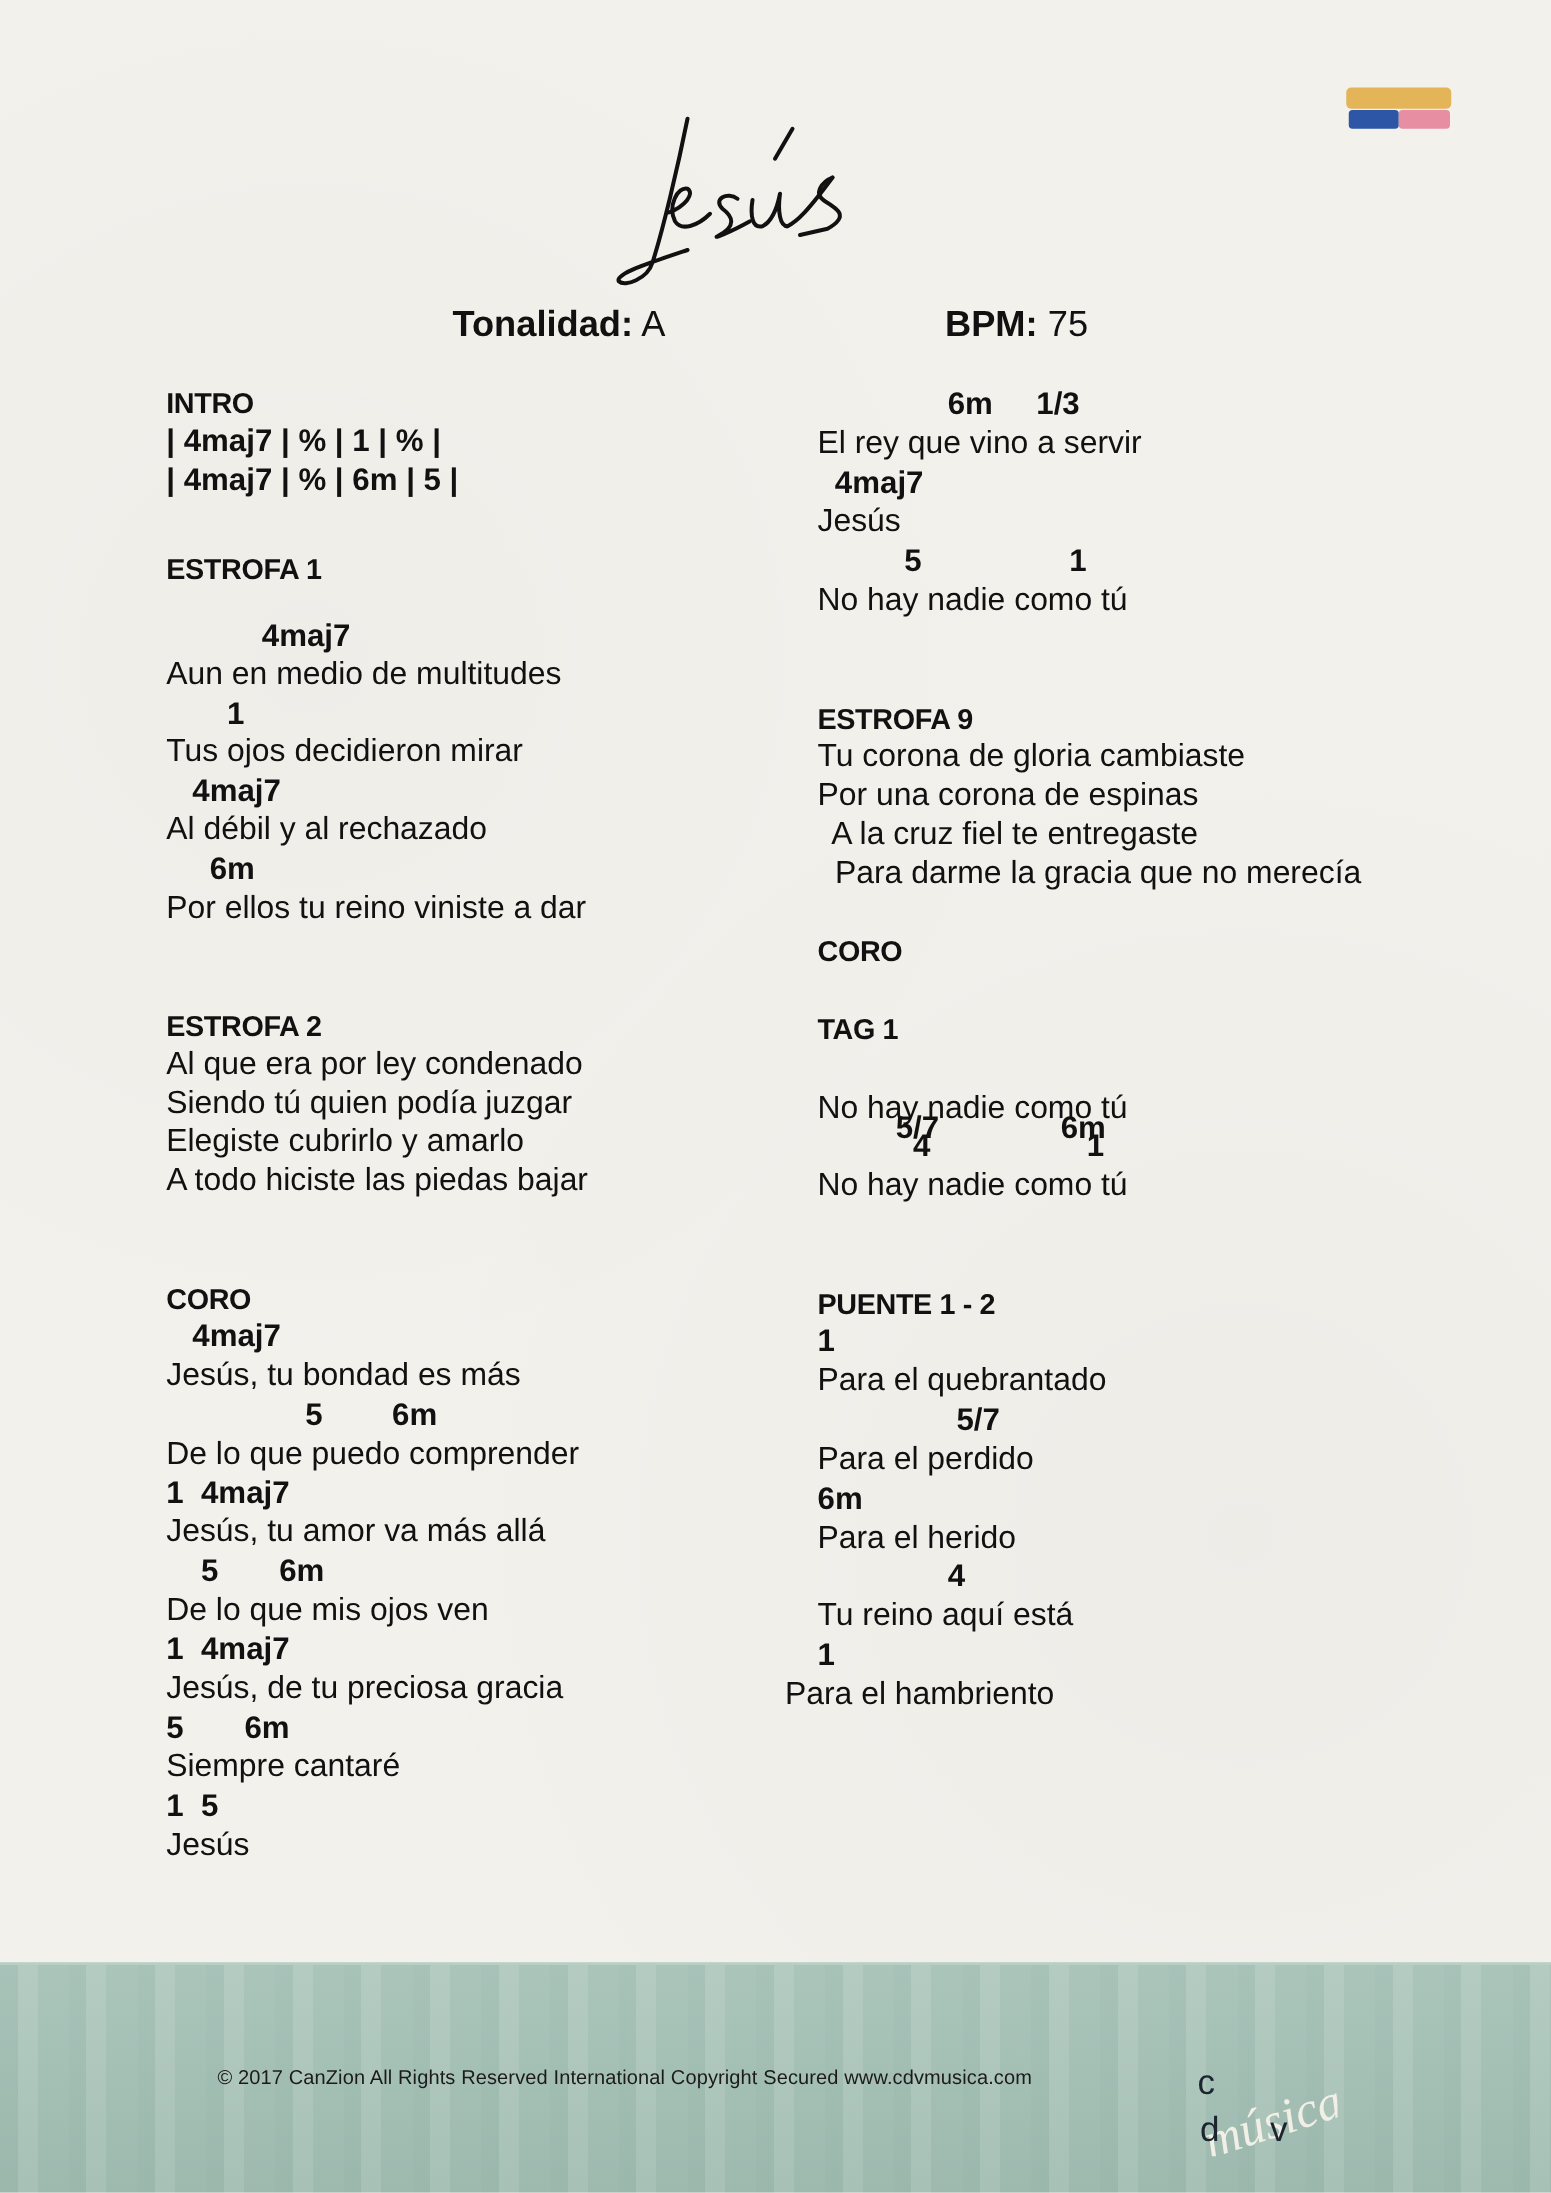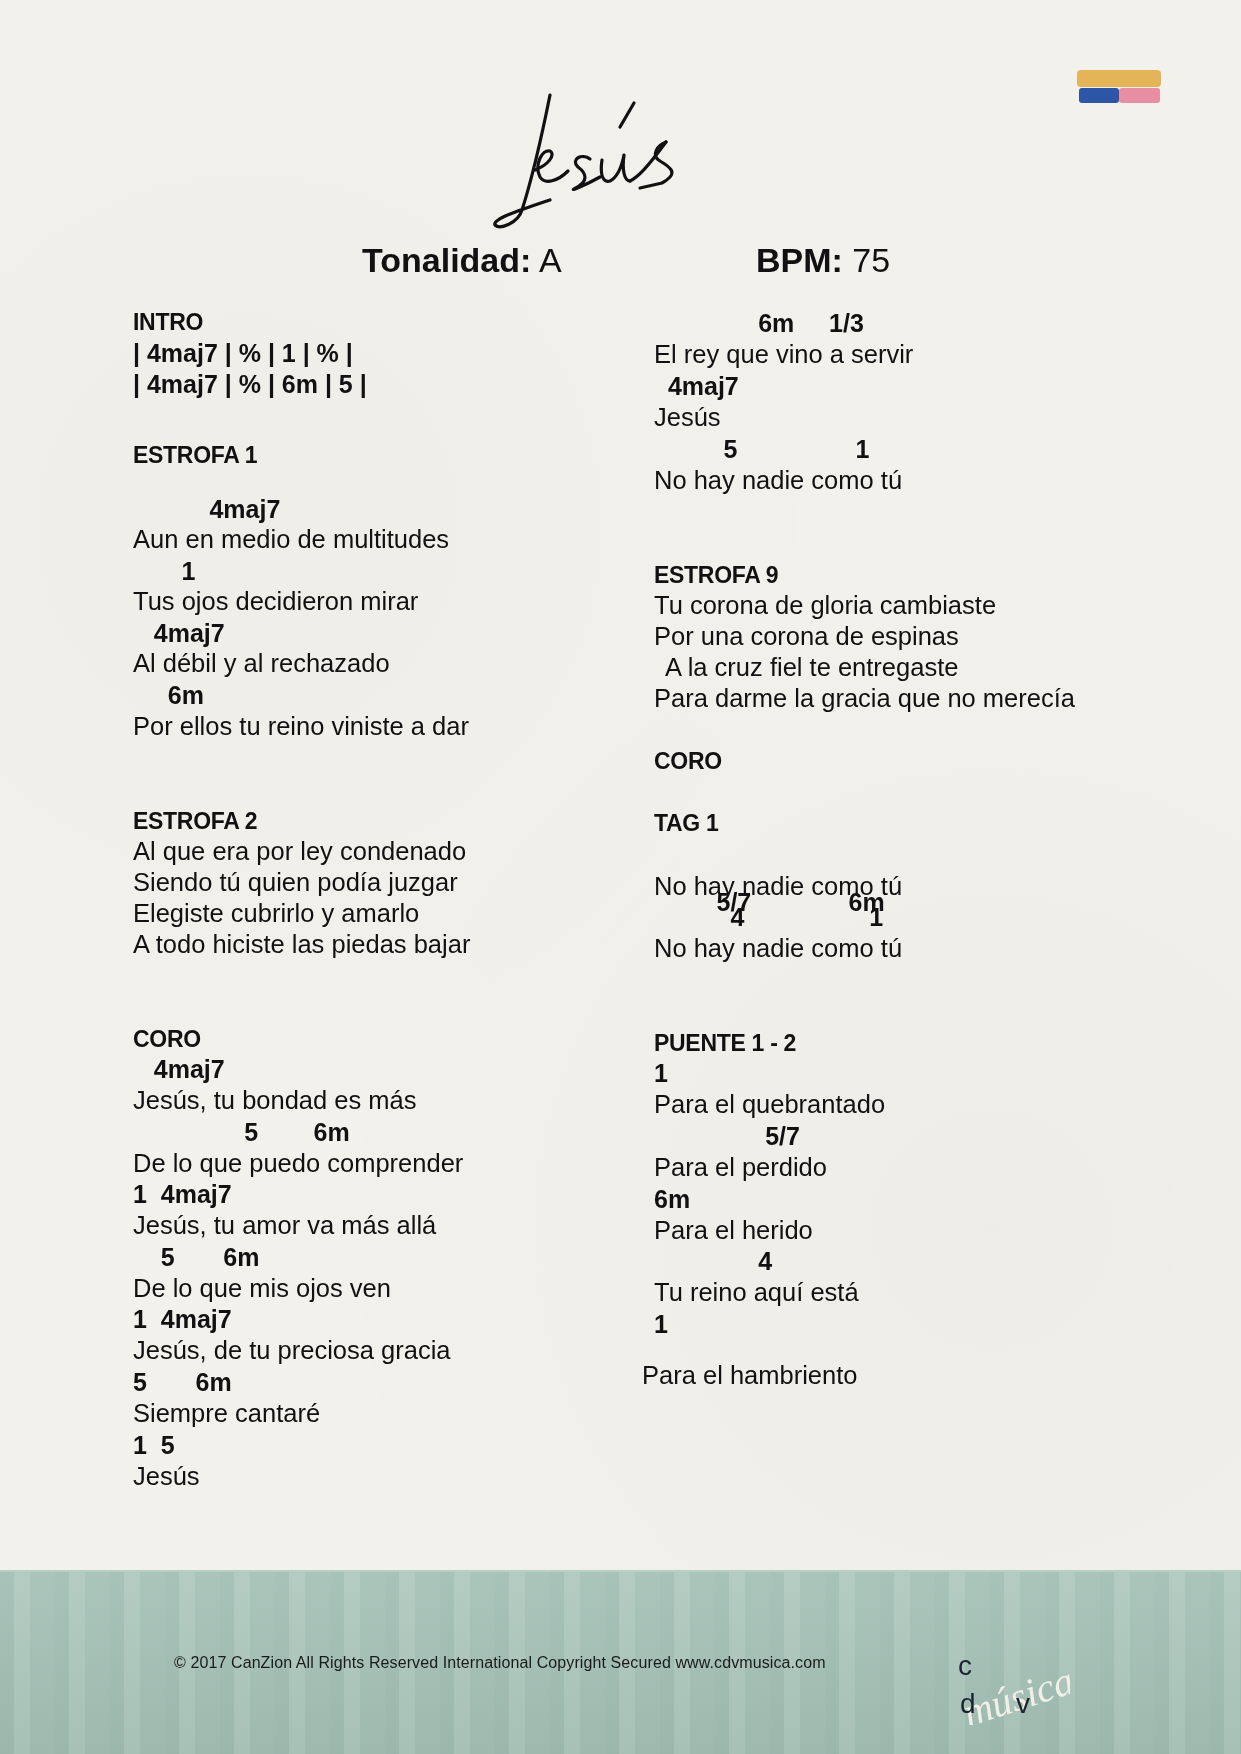--- a/index.html
+++ b/index.html
@@ -15,21 +15,21 @@
       radial-gradient(circle at 20% 30%, rgba(0,0,0,0.015), transparent 40%),
       radial-gradient(circle at 80% 70%, rgba(0,0,0,0.02), transparent 45%);
   }
   .flag { position:absolute; left:1077px; top:70px; width:84px; height:34px; }
   .flag .y { position:absolute; left:0; top:0; width:84px; height:17px; background:#e3b458; border-radius:4px; }
   .flag .b { position:absolute; left:2px; top:18px; width:40px; height:15px; background:#2e56a6; border-radius:3px; }
   .flag .p { position:absolute; left:42px; top:18px; width:41px; height:15px; background:#e88ea3; border-radius:3px; }
 
   .title-svg { position:absolute; left:490px; top:85px; width:260px; height:150px; }
 
-  .meta { position:absolute; top:240px; font-size:34px; line-height:40px; white-space:nowrap; }
+  .meta { position:absolute; top:240px; font-size:29px; line-height:40px; white-space:nowrap; }
   .meta b { font-weight:700; }
 
   .ln { position:absolute; white-space:pre; font-size:25.5px; line-height:30px; }
   .sec { font-weight:700; font-size:23px; letter-spacing:-0.3px; }
   .ch { font-weight:700; font-size:25px; }
   .ly { font-weight:400; }
 
   .footer {
     position:absolute; left:0; top:1570px; width:1241px; height:184px;
     background:
@@ -118,41 +118,41 @@
   <div class="ln ly" style="left:654px;top:339px;">El rey que vino a servir</div>
   <div class="ln ch" style="left:654px;top:371px;">  4maj7</div>
   <div class="ln ly" style="left:654px;top:402px;">Jesús</div>
   <div class="ln ch" style="left:654px;top:434px;">          5                 1</div>
   <div class="ln ly" style="left:654px;top:465px;">No hay nadie como tú</div>
 
   <div class="ln sec" style="left:654px;top:560px;">ESTROFA 9</div>
   <div class="ln ly" style="left:654px;top:590px;">Tu corona de gloria cambiaste</div>
   <div class="ln ly" style="left:654px;top:621px;">Por una corona de espinas</div>
   <div class="ln ly" style="left:665px;top:652px;">A la cruz fiel te entregaste</div>
-  <div class="ln ly" style="left:654px;top:683px;">Para darme la gracia que no merecía</div>
+  <div class="ln ly" style="left:668px;top:683px;">Para darme la gracia que no merecía</div>
 
   <div class="ln sec" style="left:654px;top:746px;">CORO</div>
 
   <div class="ln sec" style="left:654px;top:808px;">TAG 1</div>
   <div class="ln ch" style="left:654px;top:839px;margin-top:48px;">         5/7              6m</div>
   <div class="ln ly" style="left:654px;top:871px;">No hay nadie como tú</div>
   <div class="ln ch" style="left:654px;top:902px;">           4                  1</div>
   <div class="ln ly" style="left:654px;top:933px;">No hay nadie como tú</div>
 
   <div class="ln sec" style="left:654px;top:1028px;">PUENTE 1 - 2</div>
   <div class="ln ch" style="left:654px;top:1058px;">1</div>
   <div class="ln ly" style="left:654px;top:1089px;">Para el quebrantado</div>
   <div class="ln ch" style="left:654px;top:1121px;">                5/7</div>
   <div class="ln ly" style="left:654px;top:1152px;">Para el perdido</div>
   <div class="ln ch" style="left:654px;top:1184px;">6m</div>
   <div class="ln ly" style="left:654px;top:1215px;">Para el herido</div>
   <div class="ln ch" style="left:654px;top:1246px;">               4</div>
   <div class="ln ly" style="left:654px;top:1277px;">Tu reino aquí está</div>
   <div class="ln ch" style="left:654px;top:1309px;">1</div>
-  <div class="ln ly" style="left:642px;top:1340px;margin-top:20px;">Para el hambriento</div>
+  <div class="ln ly" style="left:628px;top:1340px;">Para el hambriento</div>
 </div>
 
 <div class="footer"></div>
 <div class="copyright">© 2017 CanZion All Rights Reserved International Copyright Secured www.cdvmusica.com</div>
 
 <svg class="logo" viewBox="0 0 140 100">
   <text x="27" y="90" font-family="Liberation Serif, serif" font-style="italic" font-size="40" fill="#f2efe6" transform="rotate(-18 70 60)">música</text>
   <text x="28" y="50" font-family="Liberation Sans, sans-serif" font-size="28" fill="#1c2430">c</text>
   <text x="30" y="88" font-family="Liberation Sans, sans-serif" font-size="28" fill="#1c2430">d</text>
   <text x="86" y="88" font-family="Liberation Sans, sans-serif" font-size="28" fill="#1c2430">v</text>

